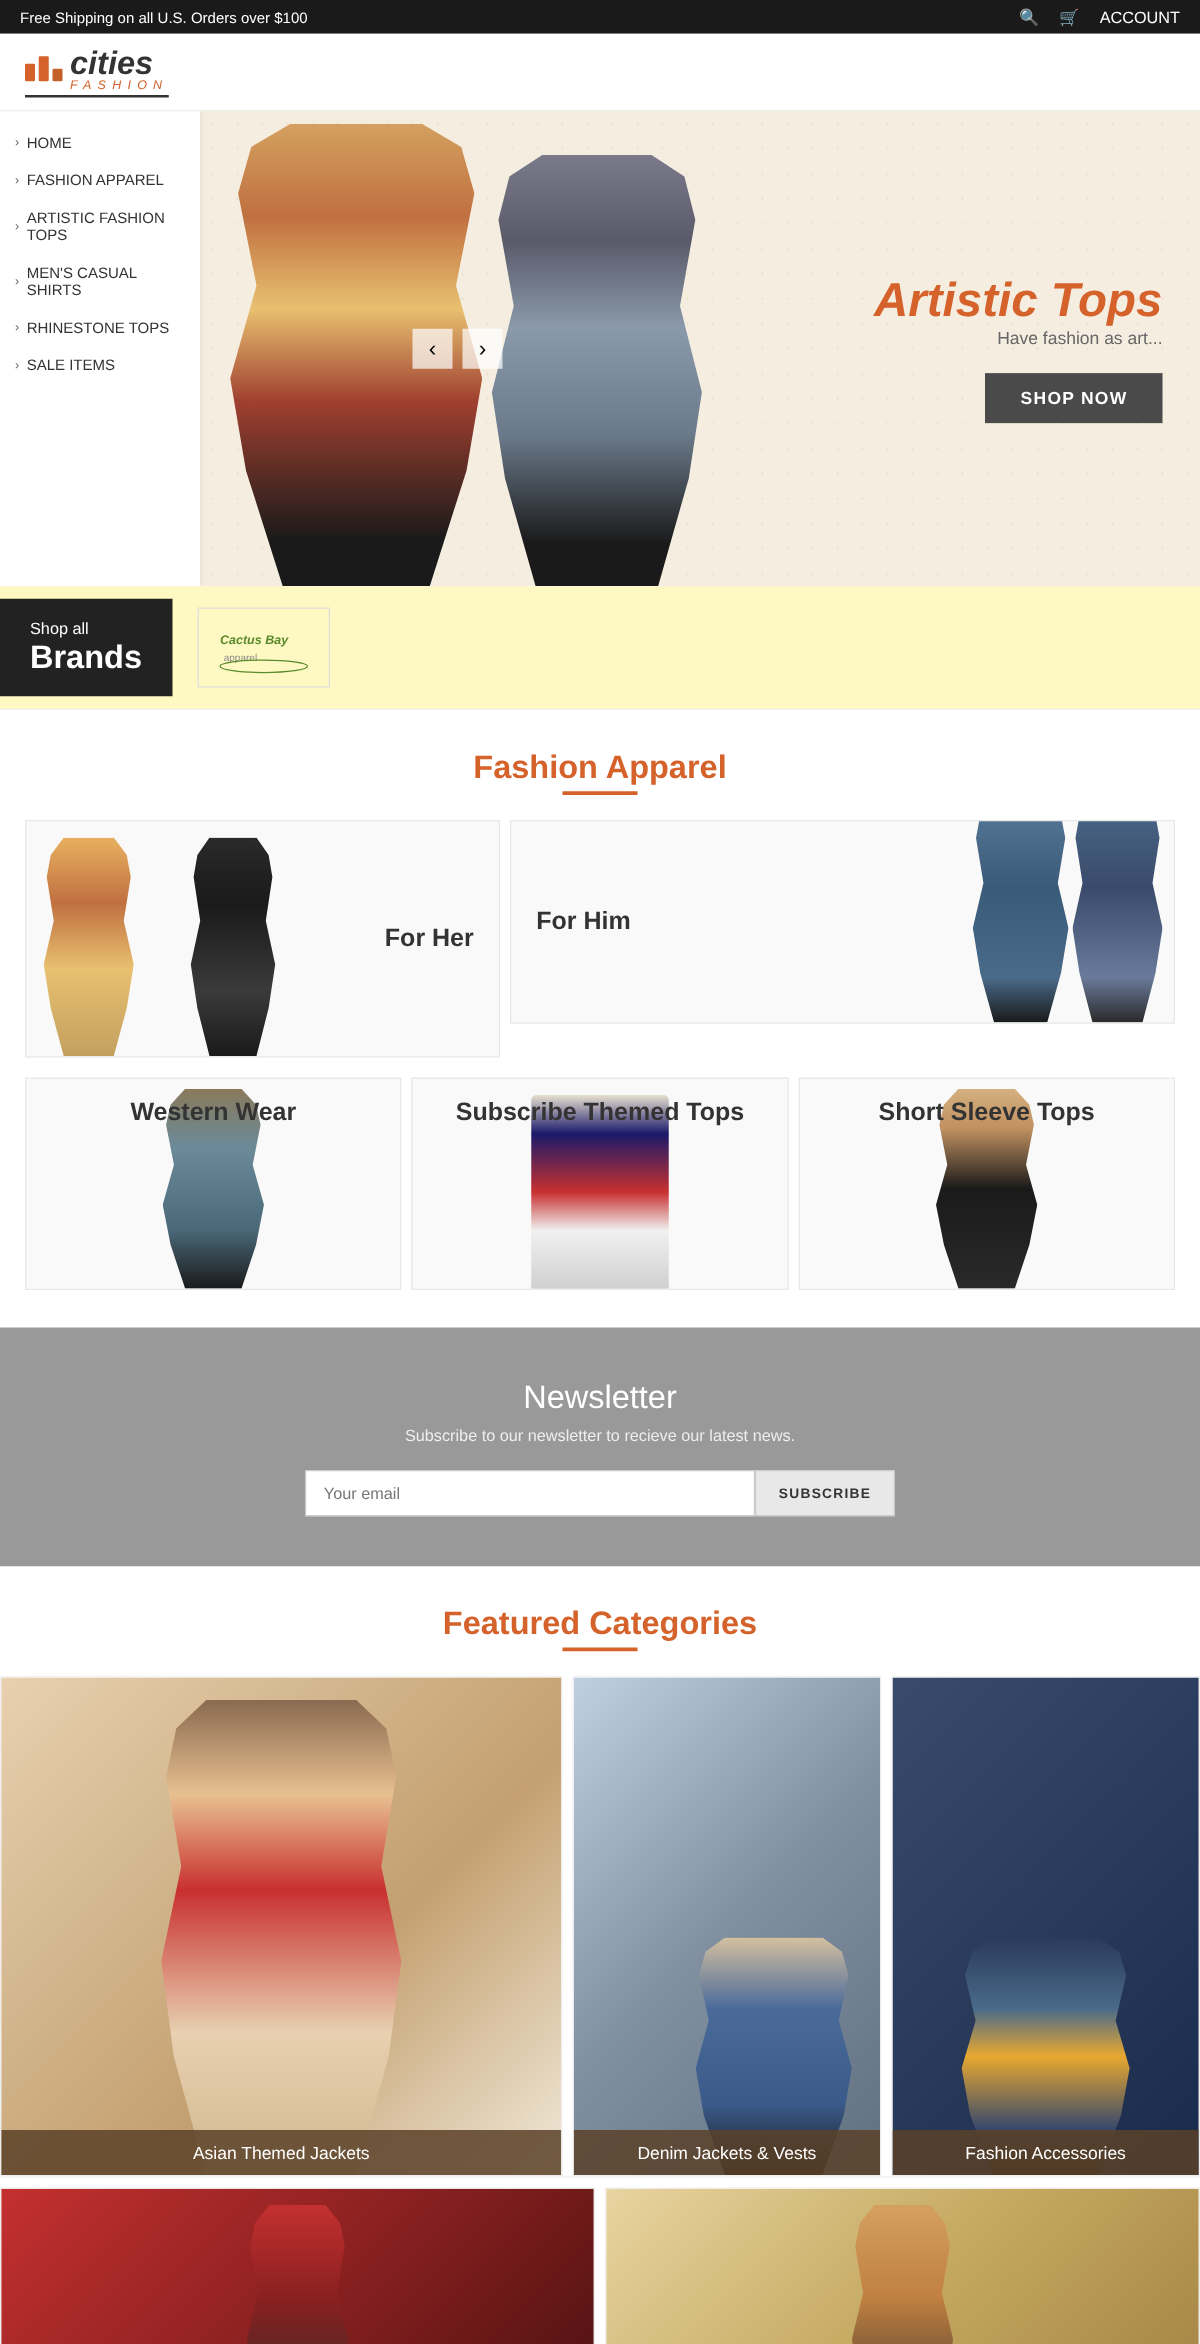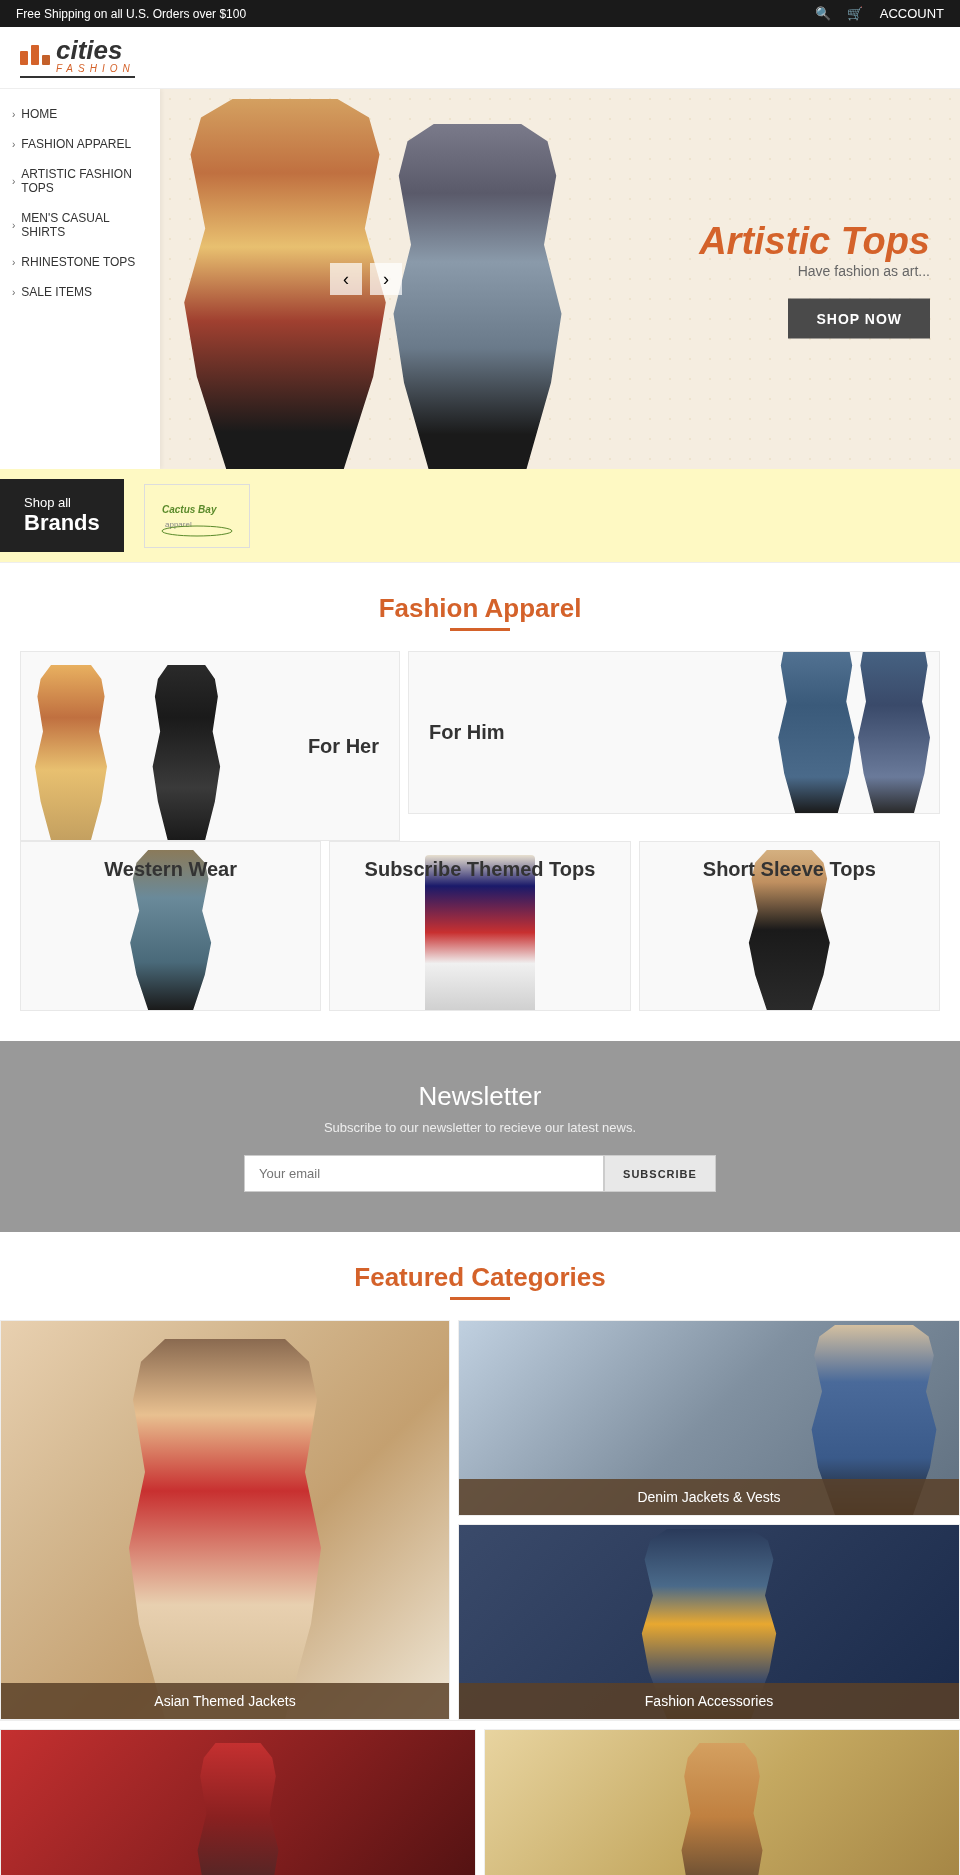--- a/index.html
+++ b/index.html
@@ -114,21 +114,21 @@
       padding: 10px 0;
     }
     .brands-label {
       background: #222;
       color: #fff;
       padding: 16px 24px;
       font-size: 14px;
       min-width: 120px;
     }
     .brands-label .shop-all { font-weight: normal; font-size: 13px; }
-    .brands-label .brands-big { font-size: 22px; font-weight: bold; }
+    .brands-label .brands-big { font-size: 26px; font-weight: bold; }
     .brand-logo {
       margin-left: 20px;
       border: 1px solid #ddd;
       padding: 6px 12px;
       display: flex;
       align-items: center;
       justify-content: center;
     }
 
     
@@ -143,21 +143,21 @@
     .section-title-underline {
       width: 60px;
       height: 3px;
       background: #d4622a;
       margin: 0 auto 20px;
     }
 
     .apparel-grid-top {
       display: flex;
       gap: 8px;
-      margin-bottom: 0;
+      margin-bottom: 16px;
       justify-content: space-between;
     }
     .apparel-card {
       border: 1px solid #e8e8e8;
       overflow: hidden;
       position: relative;
       display: flex;
       align-items: center;
       justify-content: center;
       background: #f9f9f9;
@@ -221,21 +221,21 @@
       width: 450px;
       height: 400px;
       position: relative;
       overflow: hidden;
       background: #f5f5f5;
       border: 1px solid #eee;
     }
     .featured-small-col {
       flex: 1;
       display: flex;
-      flex-direction: column;
+      flex-direction: row;
       gap: 8px;
     }
     .featured-small {
       flex: 1;
       position: relative;
       overflow: hidden;
       background: #f0f0f0;
       border: 1px solid #eee;
     }
     .featured-label {

